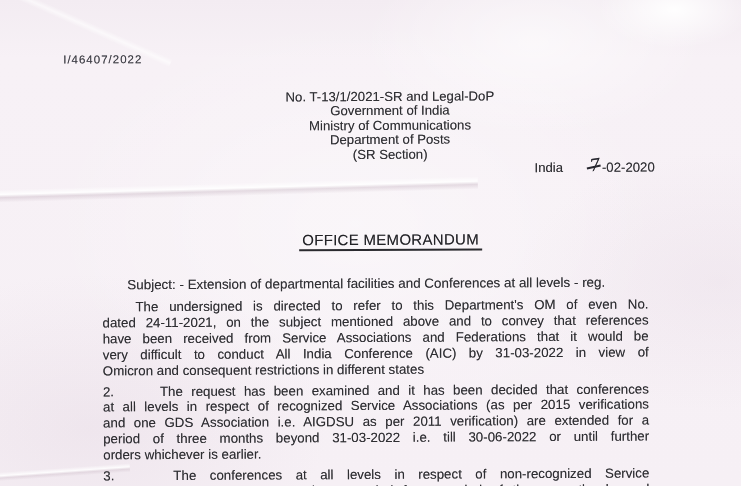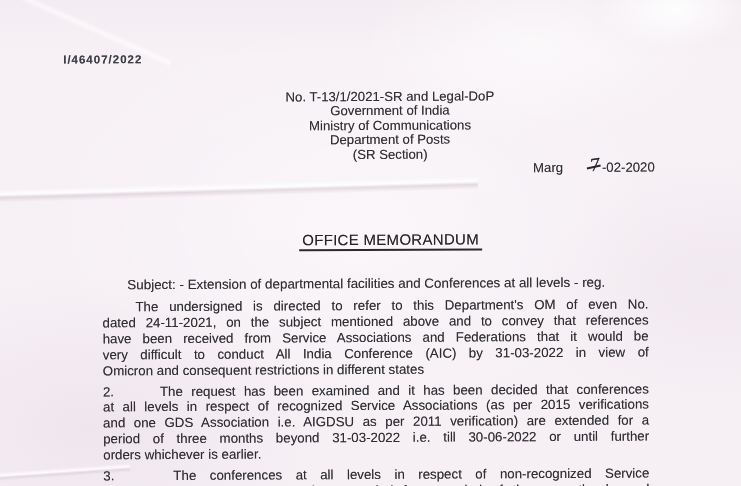--- a/index.html
+++ b/index.html
@@ -68,21 +68,20 @@
       rgba(255,255,255,0) 100%);
     pointer-events: none;
   }
 
   .file-number {
     position: absolute;
     left: 64px; top: 52px;
     font-size: 11.5px;
     letter-spacing: 1px;
     color: #3d3d45;
-    font-weight: bold;
   }
 
   .letterhead {
     position: absolute;
     left: 0; top: 90px;
     width: 100%;
     padding-left: 40px;
     box-sizing: border-box;
     text-align: center;
     font-size: 13.2px;
@@ -179,21 +178,21 @@
     <div class="letterhead txt">
       <div>No. T-13/1/2021-SR and Legal-DoP</div>
       <div>Government of India</div>
       <div>Ministry of Communications</div>
       <div>Department of Posts</div>
       <div>(SR Section)</div>
     </div>
 
     <div class="address-block txt">
       <div class="dated-row">
-        <span class="dated-label">Marg</span>
+        <span class="dated-label">India</span>
         <span class="hand7">7</span>
         <span>-02-2020</span>
       </div>
     </div>
 
     <div class="memo-title-wrap">
       <span class="memo-title txt">OFFICE MEMORANDUM</span>
     </div>
 
     <div class="subject-line txt">Subject: - Extension of departmental facilities and Conferences at all levels - reg.</div>

